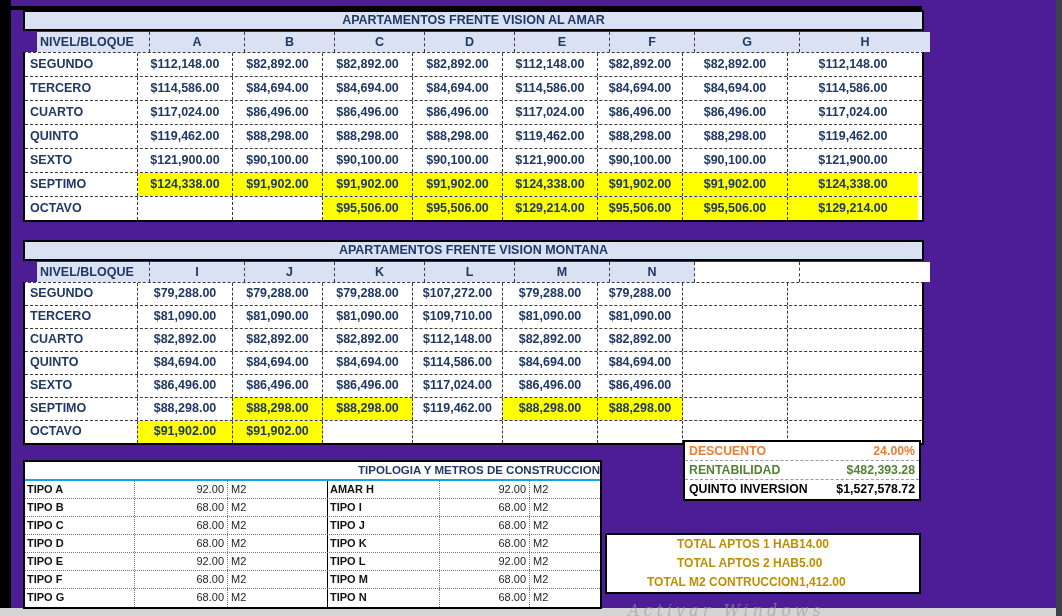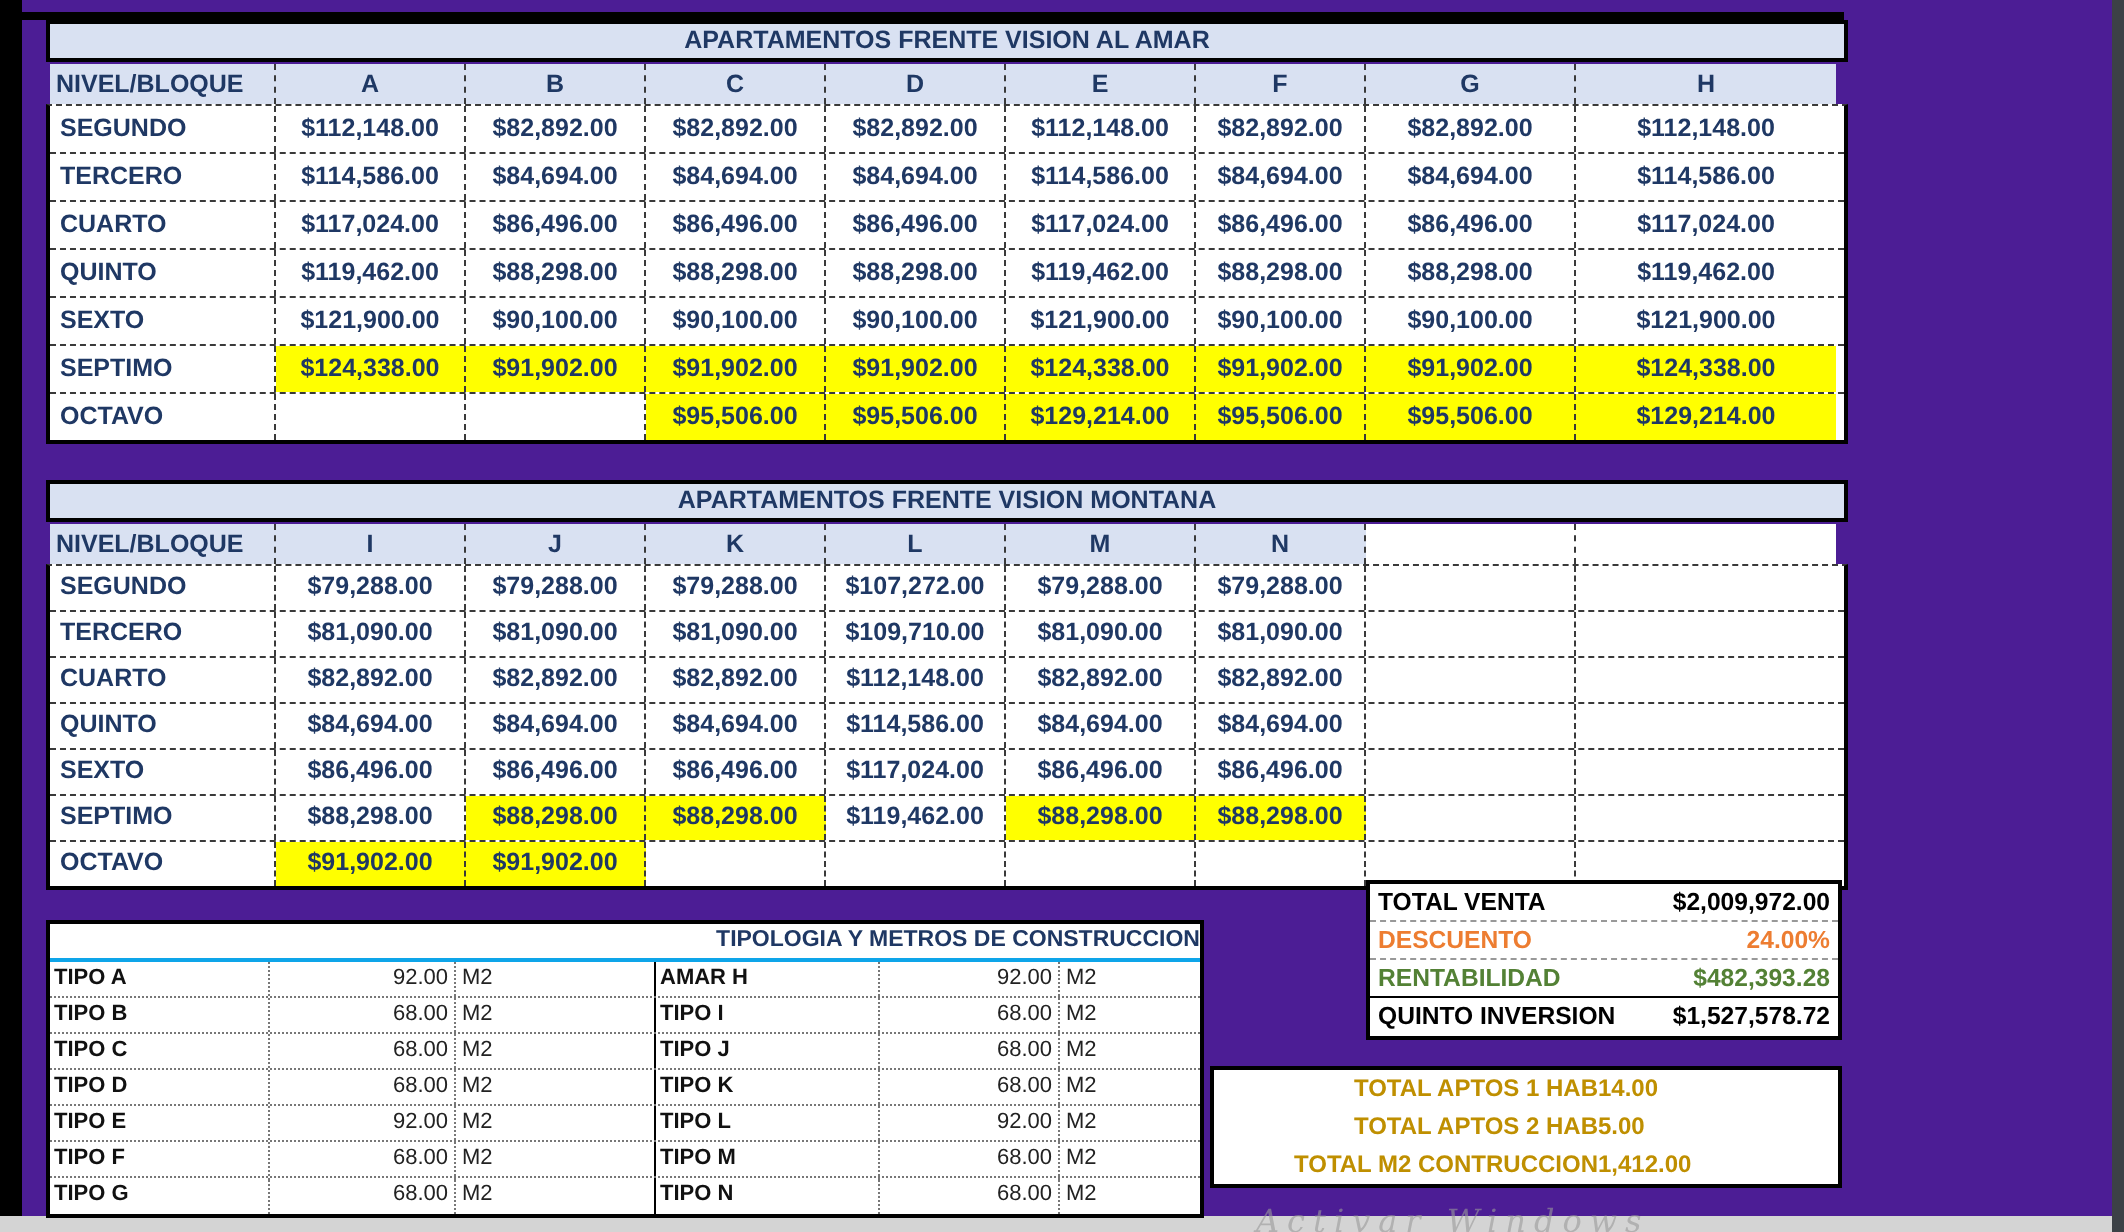--- a/index.html
+++ b/index.html
@@ -15,21 +15,21 @@
   .watermark{position:absolute;left:628px;top:601px;font-family:"DejaVu Serif",serif;font-style:italic;
     font-size:16px;letter-spacing:4px;color:#9a9a9a;opacity:.6;white-space:nowrap}
 
   
   .price-table{position:absolute;left:23px;width:901px}
   #table-amar{top:10px}
   #table-montana{top:240px}
   .tbl-title{height:21px;line-height:17px;text-align:center;background:#D9E1F2;border:2px solid #000;
     color:#1F3864;font-weight:bold;font-size:12.5px}
   .tbl-header{display:grid;grid-template-columns:113px 95px 90px 90px 90px 95px 85px 105px 130px;
-    margin:1px 2px 0 2px;width:893px}
+    margin:1px 2px 0 14px;width:893px}
   .hcell{height:20px;line-height:20px;background:#D9E1F2;color:#1F3864;font-weight:bold;font-size:12.5px;
     text-align:center;border-right:1px dashed #3a3a3a;overflow:hidden;white-space:nowrap}
   .hcell:last-child{border-right:none}
   .hcell.lvl{text-align:left;padding-left:3px}
   .hcell.blank{background:#fff}
   .tbl-body{border:2px solid #000;border-top:1px dashed #3a3a3a;width:901px;background:#fff}
   .row{display:grid;grid-template-columns:113px 95px 90px 90px 90px 95px 85px 105px 130px;
     border-bottom:1px dashed #3a3a3a}
   .row:last-child{border-bottom:none}
   .cell{height:23px;line-height:22px;text-align:center;color:#1F3864;font-weight:bold;font-size:12.5px;
@@ -324,24 +324,20 @@
           <div class="tcell tval">68.00</div>
           <div class="tcell tunit sep">M2</div>
           <div class="tcell tlabel">TIPO N</div>
           <div class="tcell tval">68.00</div>
           <div class="tcell tunit last">M2</div>
         </div>
       </div>
   </section>
 
   <section id="box1">
-      <div class="b1-row c-black">
-        <div class="b1-label">TOTAL VENTA</div>
-        <div class="b1-value">$2,009,972.00</div>
-      </div>
       <div class="b1-row c-orange">
         <div class="b1-label">DESCUENTO</div>
         <div class="b1-value">24.00%</div>
       </div>
       <div class="b1-row c-green">
         <div class="b1-label">RENTABILIDAD</div>
         <div class="b1-value">$482,393.28</div>
       </div>
       <div class="b1-row c-black">
         <div class="b1-label">QUINTO INVERSION</div>

